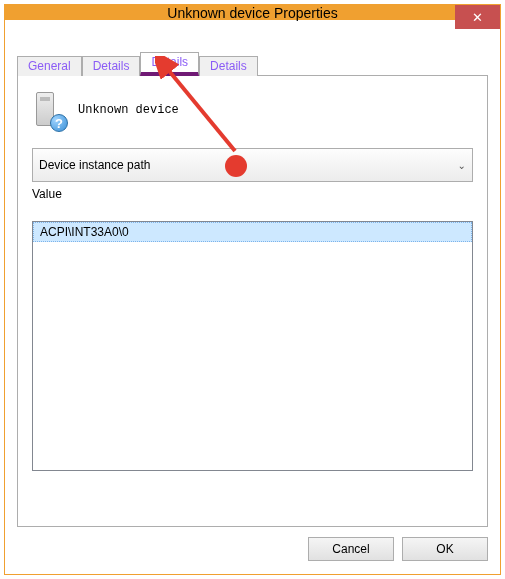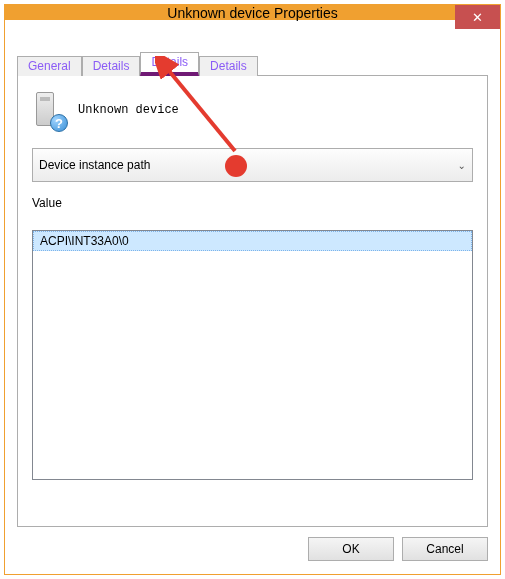--- a/index.html
+++ b/index.html
@@ -239,31 +239,31 @@
         </div>
         <span class="device-name">Unknown device</span>
       </div>
 
 
       <div class="dropdown">
         <span>Device instance path</span>
         <span class="chevron">⌄</span>
       </div>
 
-      <div class="field-label" style="margin-top:14px">Value</div>
+      <div class="field-label" style="margin-top:5px">Value</div>
 
       <div class="listbox">
         <div class="list-item selected">ACPI\INT33A0\0</div>
       </div>
 
     </div>
 
     <div class="button-row">
+      <div class="btn">Cancel</div>
       <div class="btn">OK</div>
-      <div class="btn">Cancel</div>
     </div>
 
   </div>
 
 </div>
 
 <svg class="arrow-svg" viewBox="0 0 95 100">
   <defs>
     <marker id="ah" markerWidth="10" markerHeight="10" refX="2" refY="3" orient="auto">
       <path d="M0,0 L0,6 L8,3 z" fill="#e43b2f"></path>

